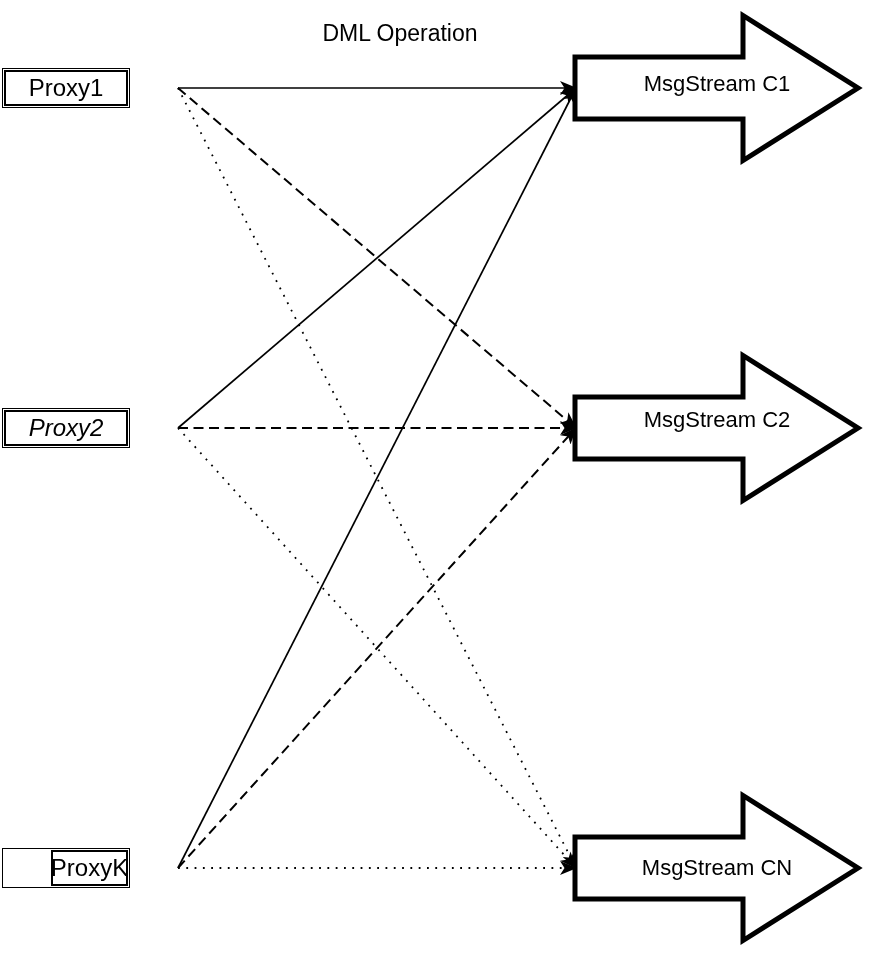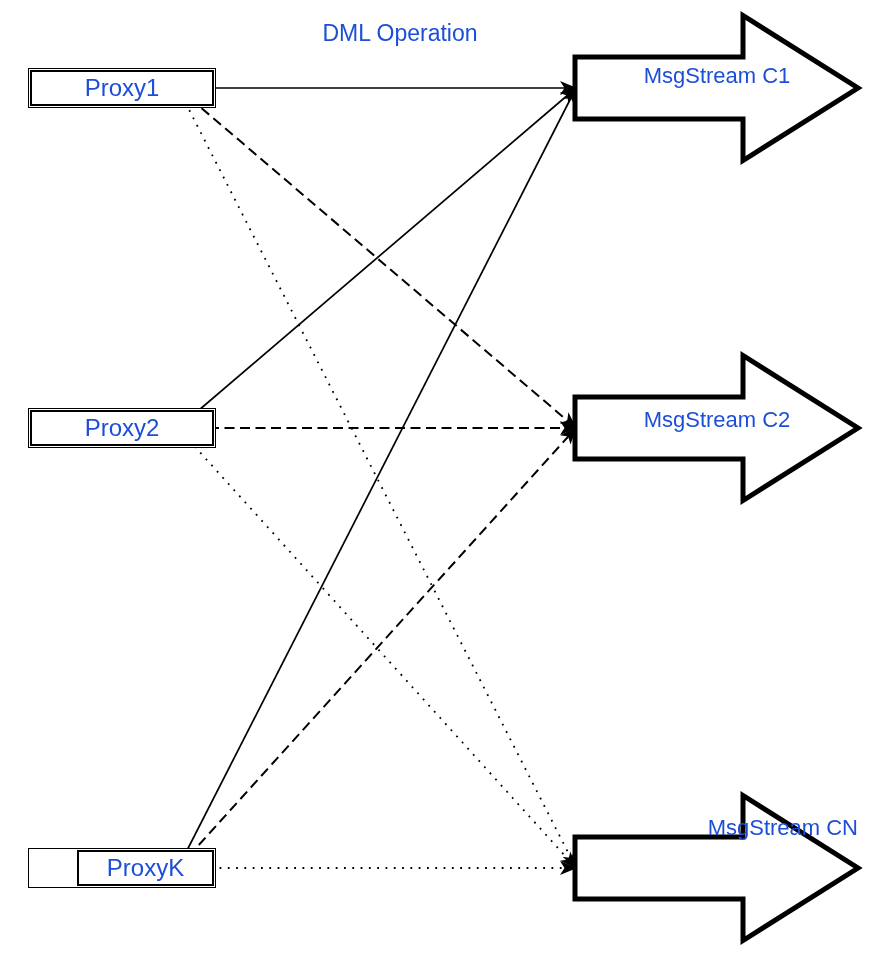--- a/index.html
+++ b/index.html
@@ -1,51 +1,51 @@
 <!DOCTYPE html>
 <html><head>
 <meta charset="utf-8">
 <style>
   html,body{margin:0;padding:0;background:#ffffff;}
   .canvas{
     position:relative;
     width:875px;height:956px;
     background:#ffffff;
     font-family:"Liberation Sans", sans-serif;
-    color:#1d4ed8;
+    color:#000000;
     overflow:hidden;
     border-radius:23px;
   }
   .edges-layer{position:absolute;left:0;top:0;width:875px;height:956px;}
 
   
   .proxy{
-    position:absolute;left:28px;width:188px;height:40px;
+    position:absolute;left:2px;width:128px;height:40px;
     border:1px solid #000;padding:1px;background:#fff;
     box-sizing:border-box;
   }
   .proxy-inner{
     width:100%;height:100%;box-sizing:border-box;
     border:2px solid #000;background:#fff;
     display:flex;align-items:center;justify-content:center;
     font-size:24px;line-height:1;
   }
   .proxy.p1{top:68px;}
-  .proxy.p2{top:408px;}
+  .proxy.p2{top:408px;font-style:italic;}
   .proxy.pk{top:848px;padding-left:48px;}
 
   
   .stream-label{
     position:absolute;left:576px;width:282px;
     transform:translateY(-50%);
     text-align:center;font-size:22px;line-height:1;
   }
-  .stream-label.c1{top:76px;}
+  .stream-label.c1{top:84px;}
   .stream-label.c2{top:420px;}
-  .stream-label.cn{top:828px;text-align:right;}
+  .stream-label.cn{top:868px;}
 
   .dml-label{
     position:absolute;left:280px;top:21px;width:240px;
     text-align:center;font-size:23px;line-height:1.1;
   }
 
   
   line.edge{stroke:#000;fill:none;}
   line.solid {stroke-width:1.7;}
   line.dashed{stroke-width:2;stroke-dasharray:10 5.5;}

